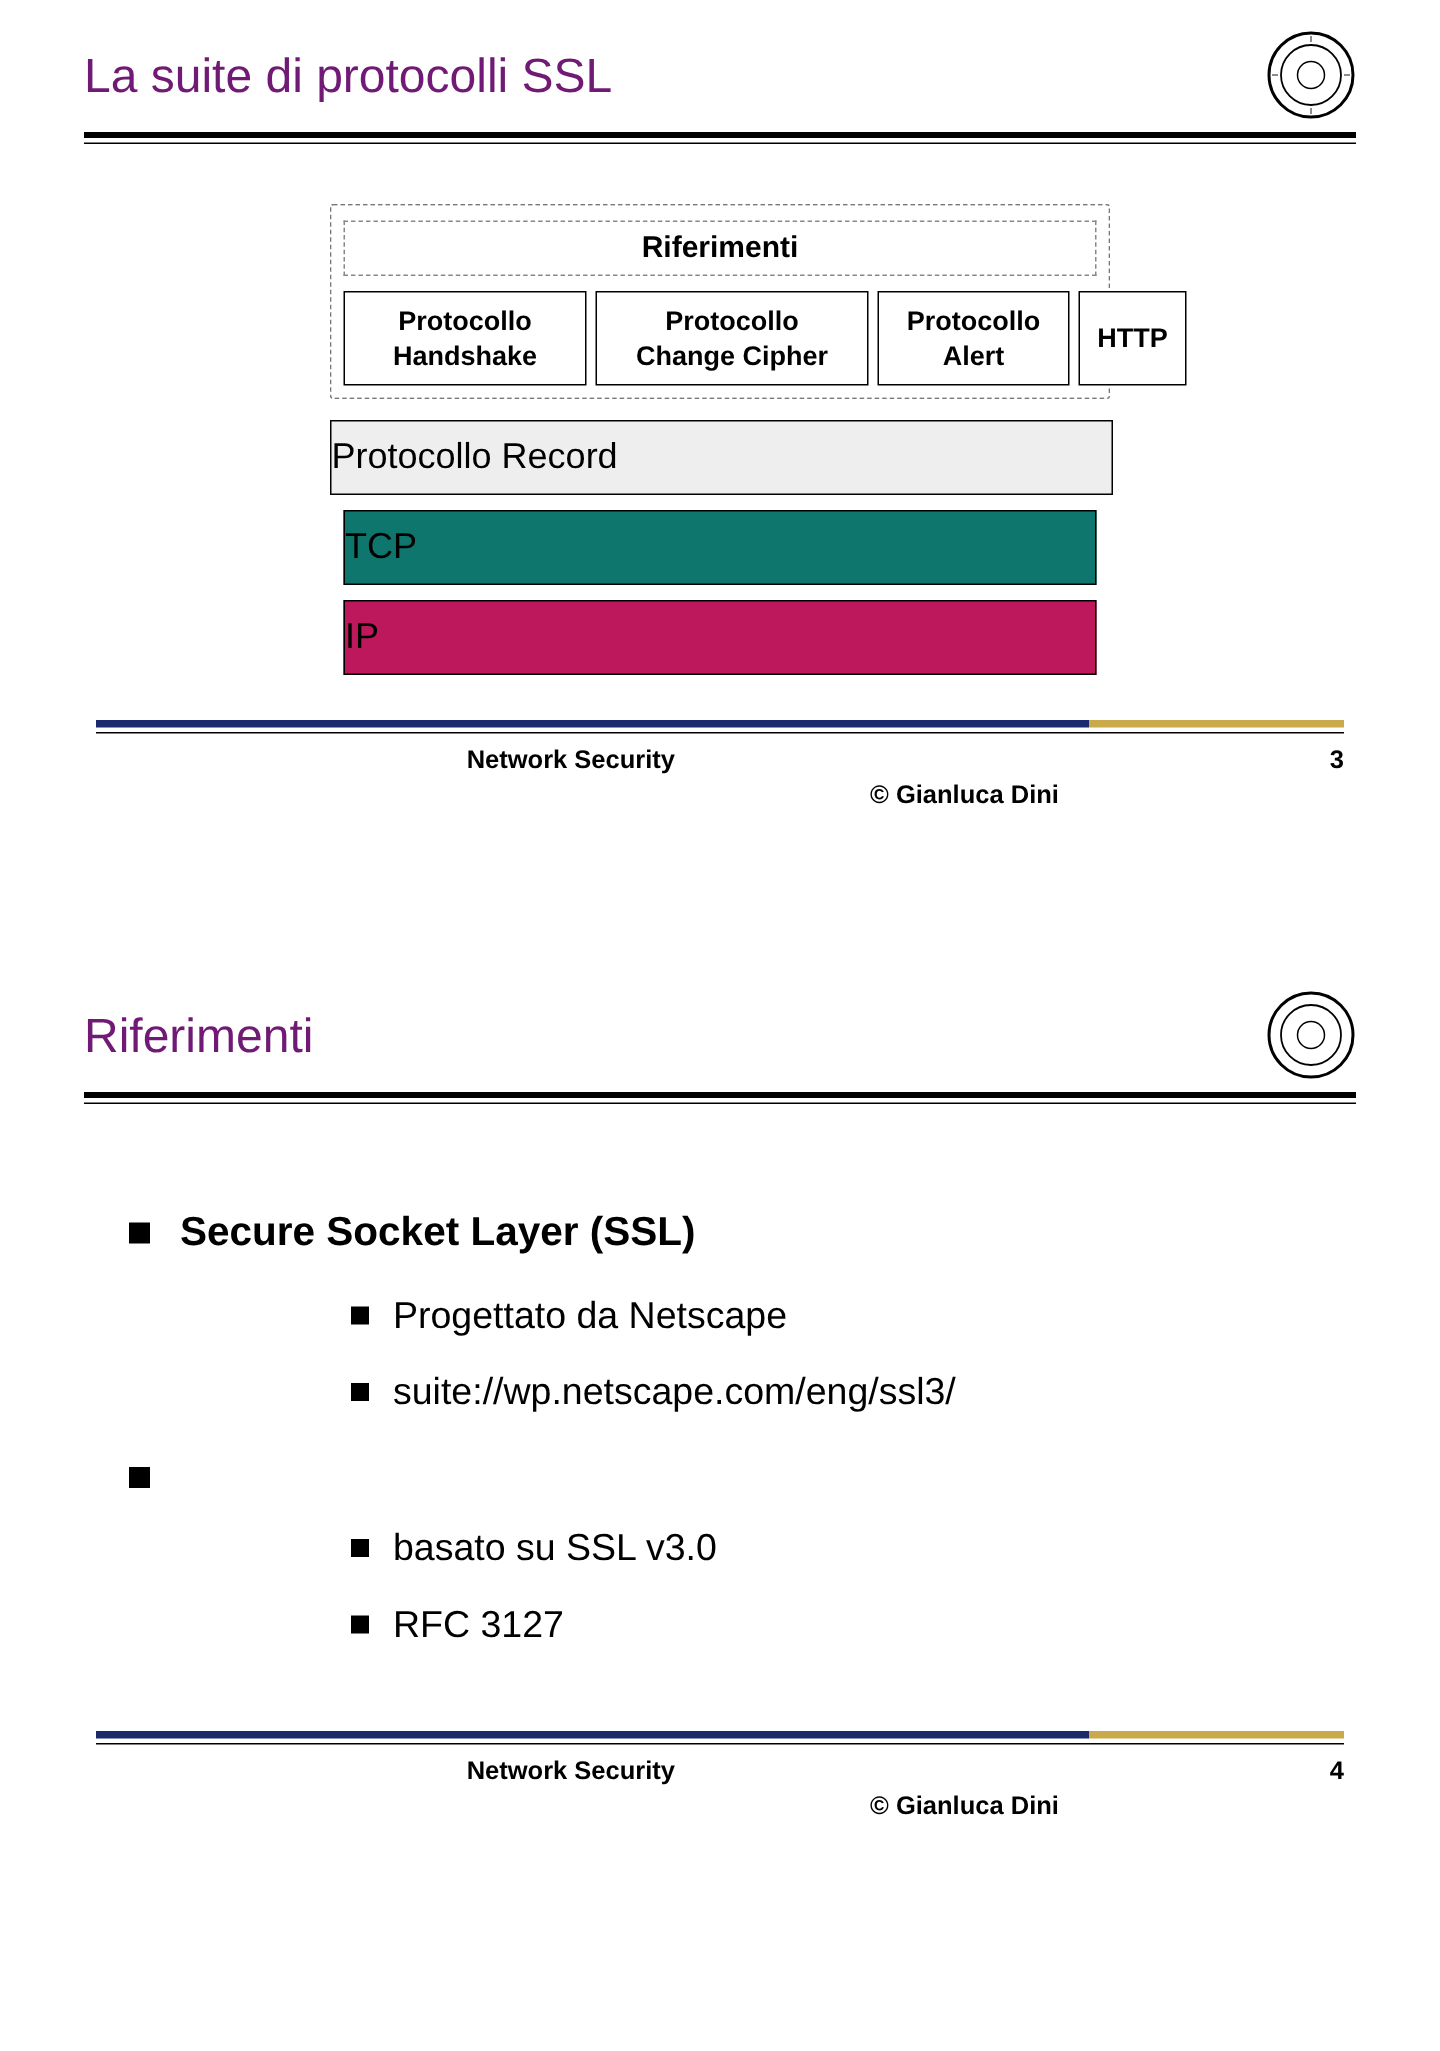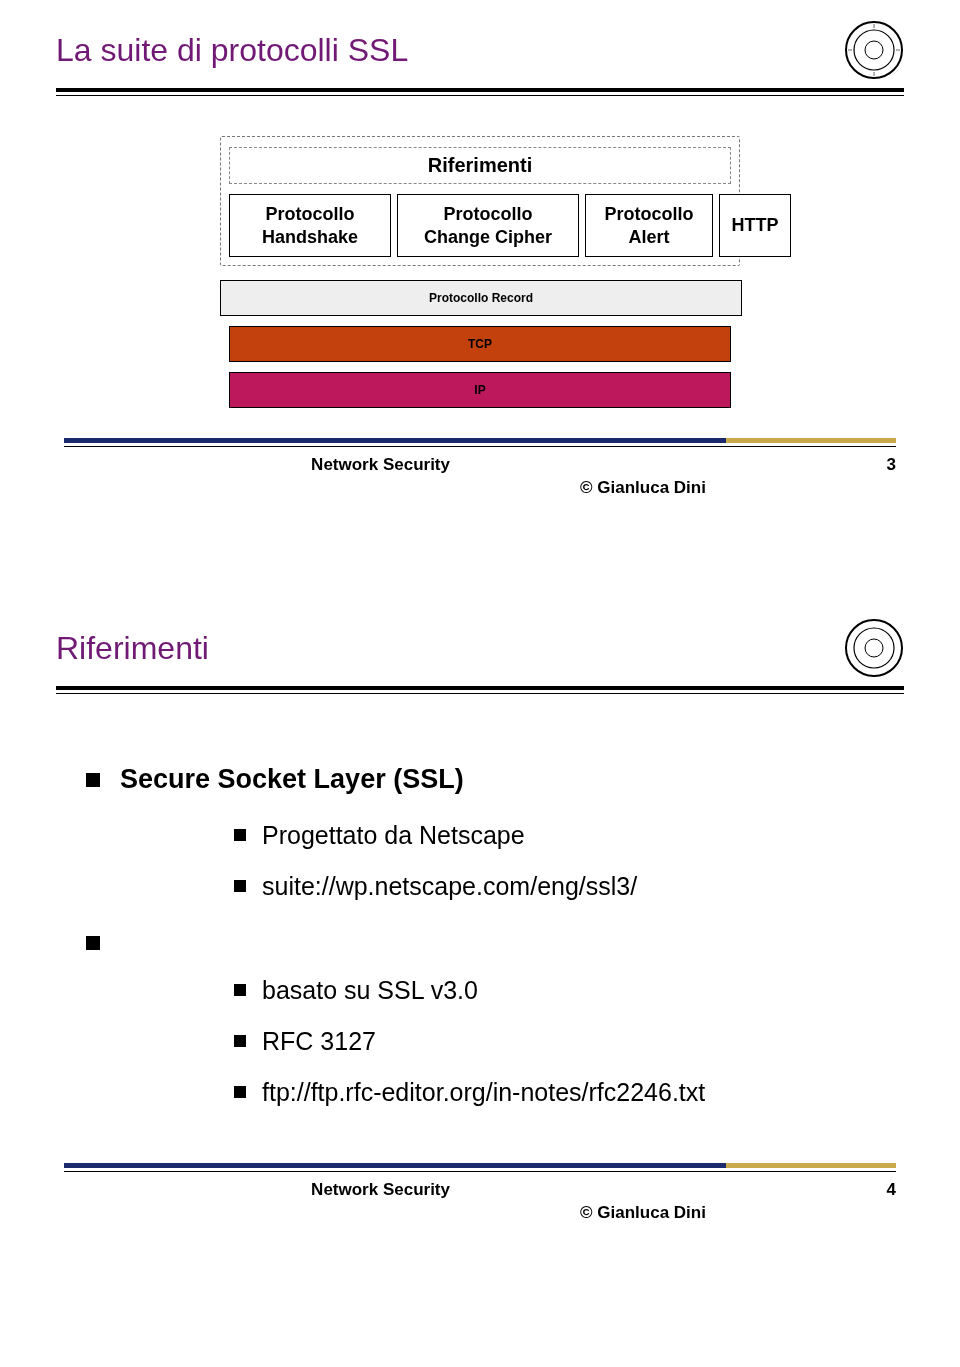--- a/index.html
+++ b/index.html
@@ -83,35 +83,35 @@
     flex-direction: column;
     justify-content: center;
     align-items: center;
   }
   .pc-1 { flex: 0 0 152px; }
   .pc-2 { flex: 0 0 172px; }
   .pc-3 { flex: 0 0 118px; }
   .pc-4 { flex: 0 0 62px; }
   .stack-box {
     border: 1.4px solid #000;
-    text-align: center;
-    font-weight: bold;
-    font-size: 12px;
+    text-align: left;
+    font-weight: normal;
+    font-size: 24px;
     padding: 10px 0;
     margin-bottom: 10px;
   }
   .record-box {
     background: #eee;
     width: 520px;
     margin: 0 auto 10px auto;
   }
   .tcp-box {
     width: 500px;
     margin: 0 auto 10px auto;
-    background: #c2410c;
+    background: #0f766e;
   }
   .ip-box {
     width: 500px;
     margin: 0 auto;
     background: #be185d;
   }
   
   .bullets-lvl1 {
     margin: 30px 0 0 30px;
   }
@@ -269,24 +269,20 @@
       </div>
       <div class="b2-wrap">
         <div class="b2">
           <span class="sq"></span>
           <span>basato su SSL v3.0</span>
         </div>
         <div class="b2">
           <span class="sq"></span>
           <span>RFC 3127</span>
         </div>
-        <div class="b2">
-          <span class="sq"></span>
-          <span>ftp://ftp.rfc-editor.org/in-notes/rfc2246.txt</span>
-        </div>
       </div>
 
     </div>
   </div>
 
   <div class="footer">
     <div class="footer-line">
       <div class="seg-navy"></div>
         <div class="seg-gold"></div>
     </div>

